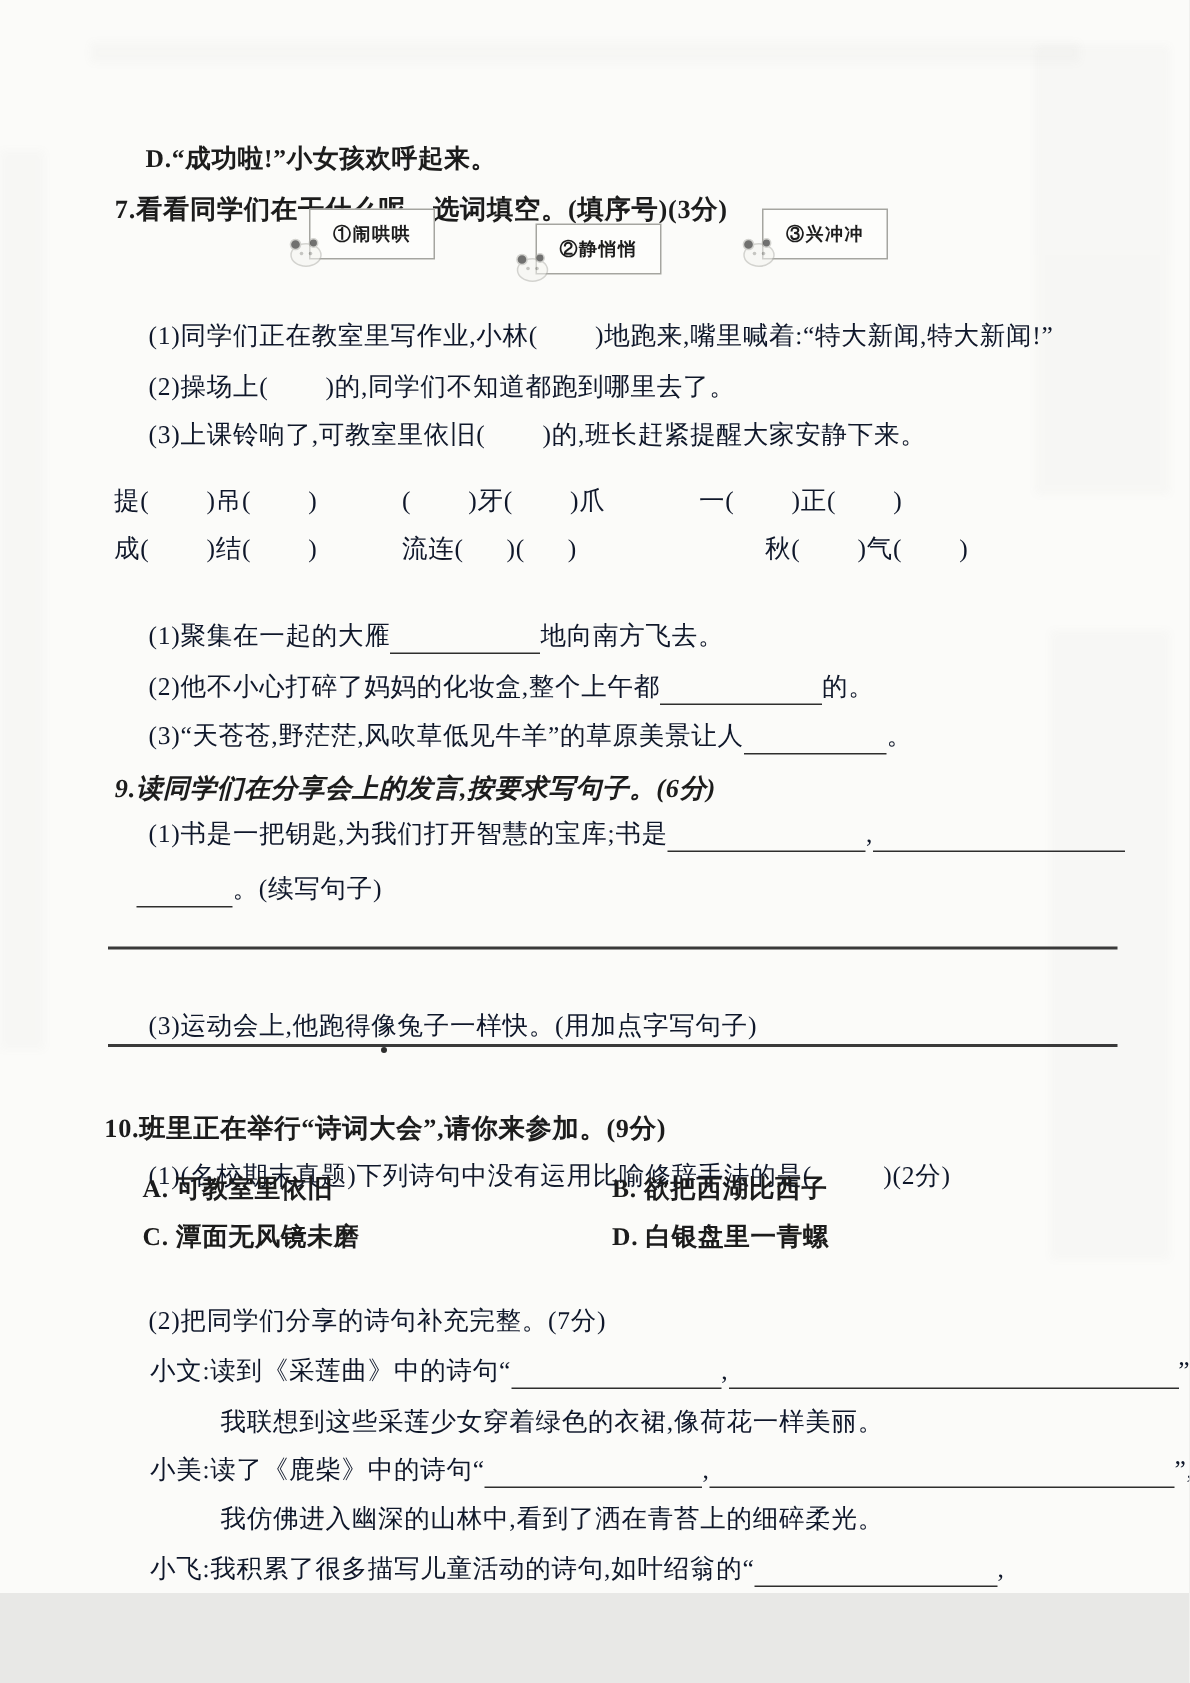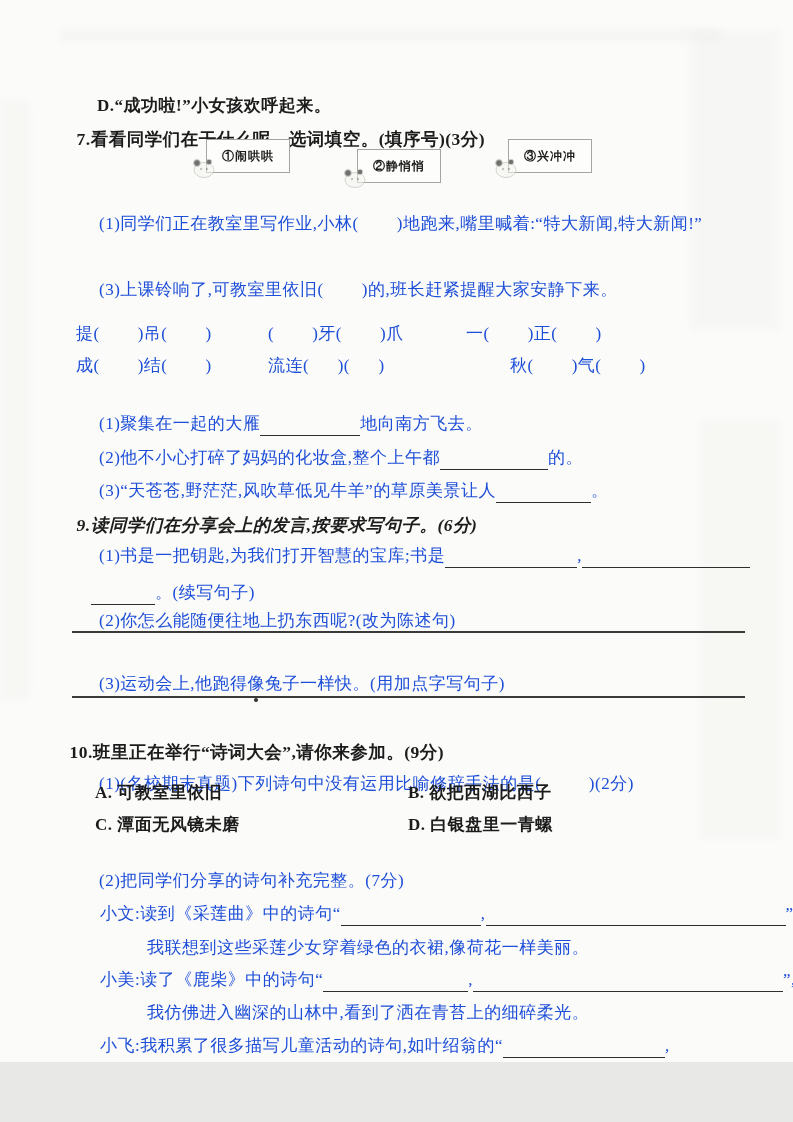--- a/index.html
+++ b/index.html
@@ -15,21 +15,21 @@
   .line{
     position:absolute;
     white-space:pre;
     font-size:17px;
     line-height:24px;
     letter-spacing:0.5px;
     color:#242424;
   }
   .heading{font-weight:700;font-size:17.5px;color:#1c1c1c;}
   .boldline{font-weight:700;color:#1c1c1c;}
-  .kai{font-weight:400;color:#1d4ed8;}
+  .kai{font-weight:400;color:#0f172a;}
   .blank{
     display:inline-block;
     height:1.05em;
     border-bottom:1.6px solid #2e2e2e;
     vertical-align:bottom;
   }
   .answer-line{
     position:absolute;
     height:0;
     border-top:2px solid #3a3a3a;
@@ -107,20 +107,23 @@
       <circle cx="19" cy="5" r="2.8" fill="#ececе8" stroke="#b3b3ae" stroke-width="1"></circle>
       <circle cx="11" cy="12" r="1.2" fill="#9a9a95"></circle>
         <circle cx="17" cy="12" r="1.2" fill="#9a9a95"></circle>
     </svg>
     <span>③兴冲冲</span>
   </div>
 
   <div class="line kai" style="left:80px;top:188px;">
     <span>(1)同学们正在教室里写作业,小林(        )地跑来,嘴里喊着:“特大新闻,特大新闻!”</span>
   </div>
+  <div class="line kai" style="left:80px;top:222px;">
+    <span>(2)操场上(        )的,同学们不知道都跑到哪里去了。</span>
+  </div>
   <div class="line kai" style="left:80px;top:254px;">
     <span>(3)上课铃响了,可教室里依旧(        )的,班长赶紧提醒大家安静下来。</span>
   </div>
 
 
   <div class="line kai" style="left:76px;top:322px;"><span>提(        )吊(        )</span></div>
   <div class="line kai" style="left:268px;top:322px;"><span>(        )牙(        )爪</span></div>
   <div class="line kai" style="left:466px;top:322px;"><span>一(        )正(        )</span></div>
 
   <div class="line kai" style="left:76px;top:354px;"><span>成(        )结(        )</span></div>
@@ -141,23 +144,20 @@
     <span>9.</span><span>读同学们在分享会上的发言,按要求写句子。(6分)</span>
   </div>
 
   <div class="line kai" style="left:80px;top:520px;">
     <span>(1)书是一把钥匙,为我们打开智慧的宝库;书是</span><span class="blank" style="width:132px"></span><span>,</span><span class="blank" style="width:168px"></span>
   </div>
   <div class="line kai" style="left:72px;top:557px;">
     <span class="blank" style="width:64px"></span><span>。(续写句子)</span>
   </div>
 
-  <div class="line kai" style="left:80px;top:585px;">
-    <span>(2)你怎么能随便往地上扔东西呢?(改为陈述句)</span>
-  </div>
   <div class="answer-line" style="left:72px;top:631px;width:673px;"></div>
 
   <div class="line kai" style="left:80px;top:648px;">
     <span>(3)运动会上,他跑得</span><span class="dotchar">像</span><span>兔子一样快。(用加点字写句子)</span>
   </div>
   <div class="answer-line" style="left:72px;top:696px;width:673px;"></div>
 
   <div class="line heading" style="left:50px;top:716px;">
     <span>10.</span><span>班里正在举行“诗词大会”,请你来参加。(9分)</span>
   </div>

